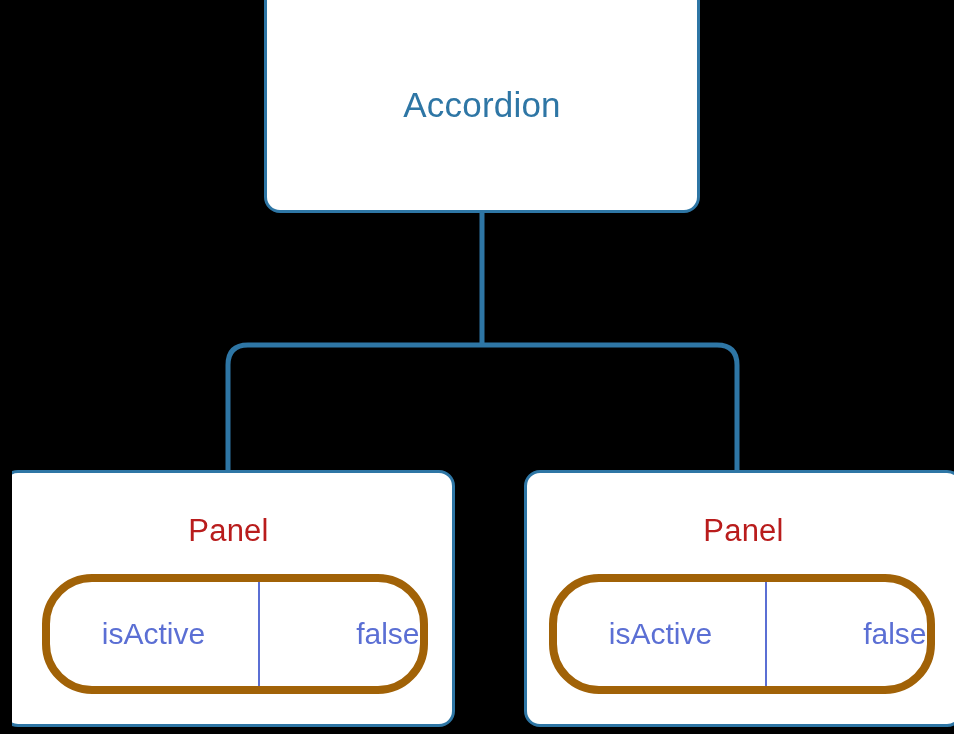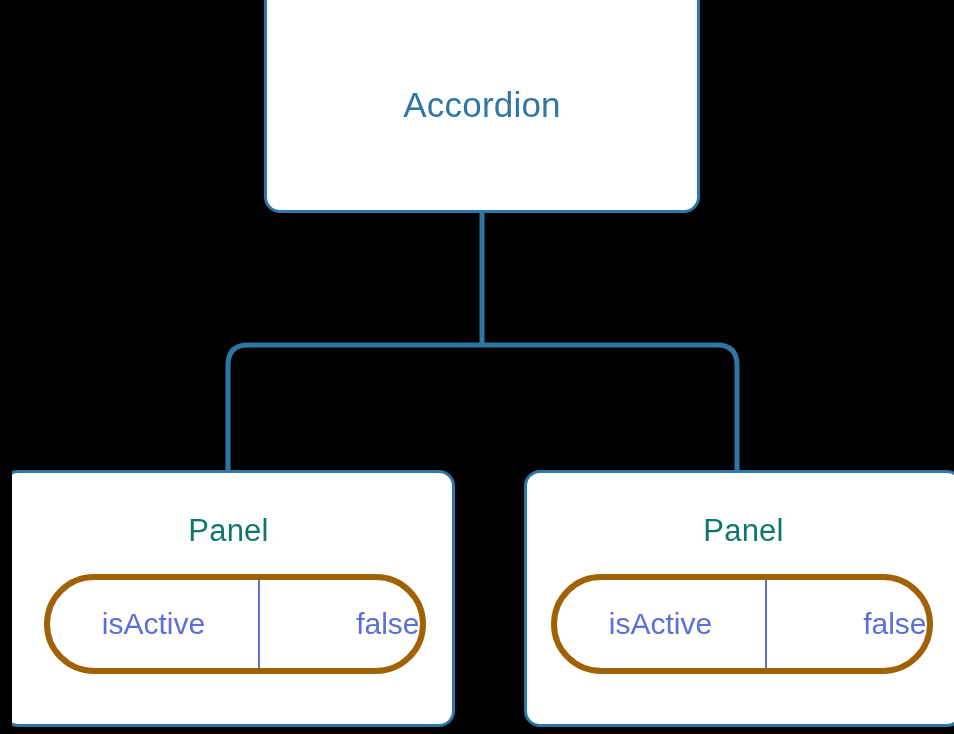--- a/index.html
+++ b/index.html
@@ -65,32 +65,32 @@
   .node-leaf-left {
     left: -10px;
     width: 453px;
   }
   .node-leaf-right {
     left: 512px;
     width: 439px;
   }
   .node-leaf .node-title {
     font-size: 31px;
-    color: #0f766e;
+    color: #b91c1c;
     line-height: 1;
     letter-spacing: 0.2px;
   }
 
   
   .state-pill {
     margin-top: 28px;
-    height: 100px;
+    height: 120px;
     display: flex;
     align-items: stretch;
-    border: 6px solid #a16207;
+    border: 8px solid #a16207;
     border-radius: 50px;
     background: #ffffff;
     box-sizing: border-box;
     overflow: hidden;
   }
   .pill-left {
     width: 210px;
     display: flex;
     align-items: center;
     justify-content: center;

